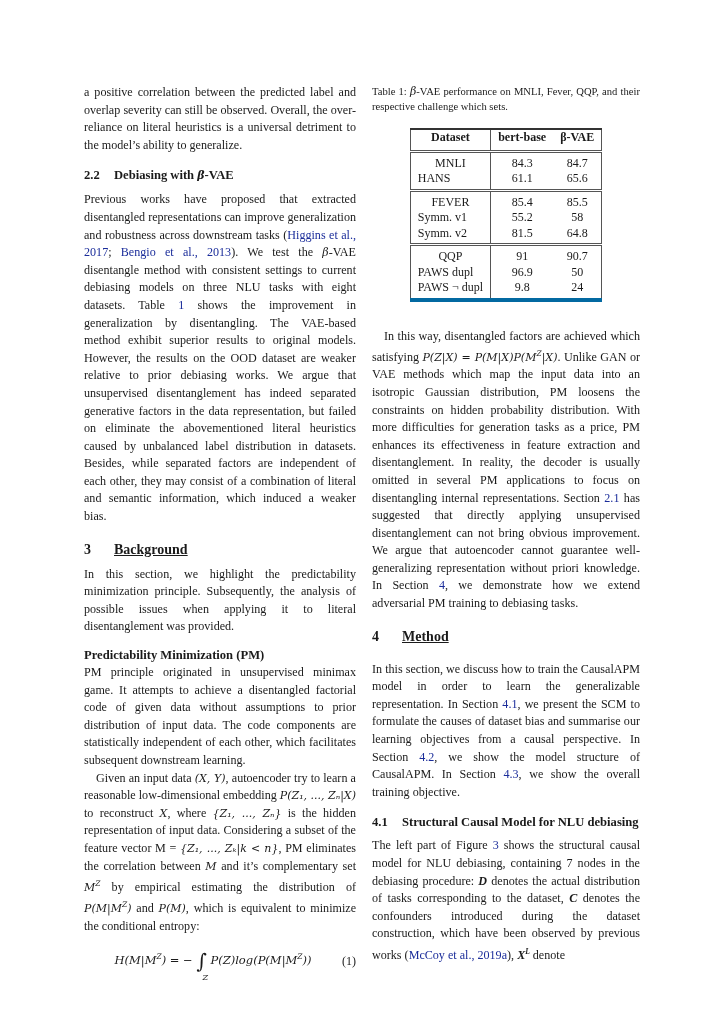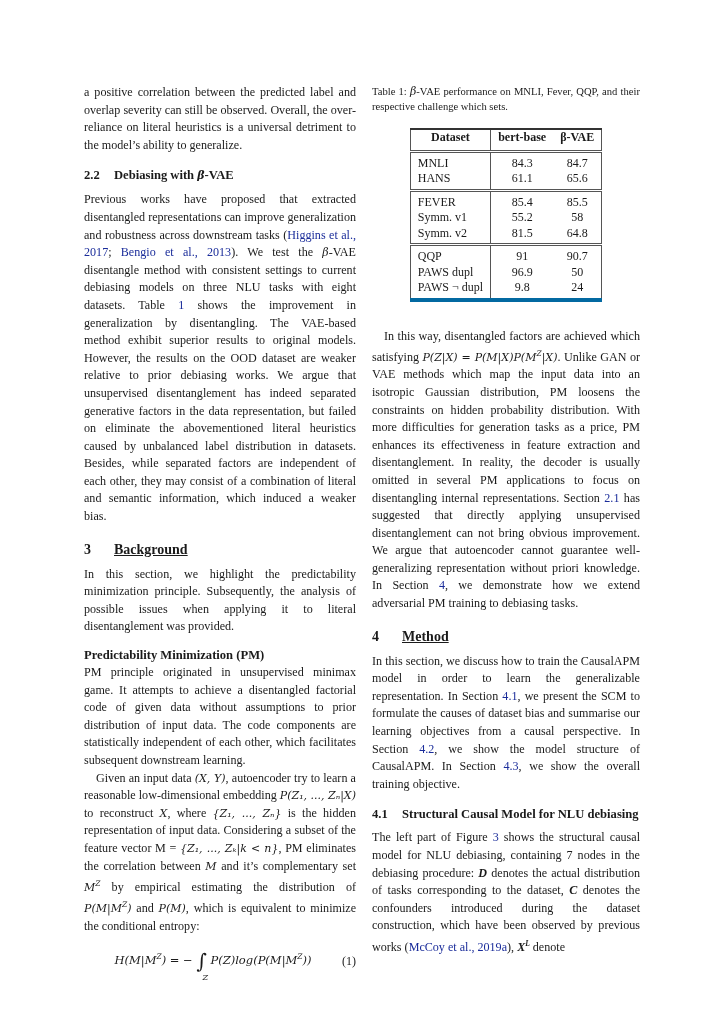--- a/index.html
+++ b/index.html
@@ -25,21 +25,21 @@
     border-collapse: collapse; margin: 0 auto; font-size: 12px; line-height: 15.5px;
   }
   table.res th, table.res td { padding: 0 7px; }
   table.res thead th { padding-bottom: 4px; font-weight: bold; }
   table.res tr.top th { border-top: 2px solid #333; }
   table.res th.c, table.res td.c { text-align: center; }
   table.res td.l, table.res th.l { text-align: left; }
   table.res .bl { border-left: 1px solid #555; }
   table.res .br { border-right: 1px solid #555; }
   table.res tbody.grp tr:first-child td { border-top: 1px solid #555; padding-top: 3px; }
-  table.res tbody.grp.dbl tr:first-child td { border-top: 3px double #555; }
+  table.res tbody.grp.dbl tr:first-child td { border-top: 3px double #555; text-align: center; }
   table.res tbody.grp tr:last-child td { padding-bottom: 2px; }
   table.res tbody.last tr:last-child td { border-bottom: 4px solid #0369a1; }
   .eq { display: flex; justify-content: space-between; align-items: center; font-size: 12px; margin-top: 14px; }
   .eq .body { flex: 1; text-align: center; font-family: "DejaVu Serif", serif; font-style: italic; font-size: 11.5px; }
   .integral { font-size: 20px; font-style: normal; vertical-align: middle; position: relative; }
   .integral sub { font-size: 8px; position: absolute; left: 6px; bottom: -9px; font-style: italic; }
   sup { font-size: 7.5px; }
 </style>
 </head>
 <body>
@@ -137,21 +137,21 @@
     </tbody>
   </table>
 
   <p class="indent" style="margin-top:26px;">
     <span>In this way, disentangled factors are achieved which satisfying </span><span class="math"><span>P(Z|X) = P(M|X)P(M</span><sup>Z</sup><span>|X)</span></span><span>. Unlike GAN or VAE methods which map the input data into an isotropic Gaussian distribution, PM loosens the constraints on hidden probability distribution. With more difficulties for generation tasks as a price, PM enhances its effectiveness in feature extraction and disentanglement. In reality, the decoder is usually omitted in several PM applications to focus on disentangling internal representations. Section </span><a class="link">2.1</a><span> has suggested that directly applying unsupervised disentanglement can not bring obvious improvement. We argue that autoencoder cannot guarantee well-generalizing representation without priori knowledge. In Section </span><a class="link">4</a><span>, we demonstrate how we extend adversarial PM training to debiasing tasks.</span>
   </p>
 
   <h2 style="margin-top:14px;">
     <span class="secnum">4</span><span>Method</span>
   </h2>
-  <p style="margin-top:6px;">
+  <p style="margin-top:14px;">
     <span>In this section, we discuss how to train the CausalAPM model in order to learn the generalizable representation. In Section </span><a class="link">4.1</a><span>, we present the SCM to formulate the causes of dataset bias and summarise our learning objectives from a causal perspective. In Section </span><a class="link">4.2</a><span>, we show the model structure of CausalAPM. In Section </span><a class="link">4.3</a><span>, we show the overall training objective.</span>
   </p>
 
   <h3 style="margin-top:12px; display:flex;">
     <span class="subnum" style="flex:none;">4.1</span>
       <span>Structural Causal Model for NLU debiasing</span>
   </h3>
   <p style="margin-top:6px;">
     <span>The left part of Figure </span><a class="link">3</a><span> shows the structural causal model for NLU debiasing, containing 7 nodes in the debiasing procedure: </span><span class="bmath">D</span><span> denotes the actual distribution of tasks corresponding to the dataset, </span><span class="bmath">C</span><span> denotes the confounders introduced during the dataset construction, which have been observed by previous works (</span><a class="link">McCoy et al., 2019a</a><span>), </span><span class="bmath"><span>X</span><sup>L</sup></span><span> denote</span>
   </p>

